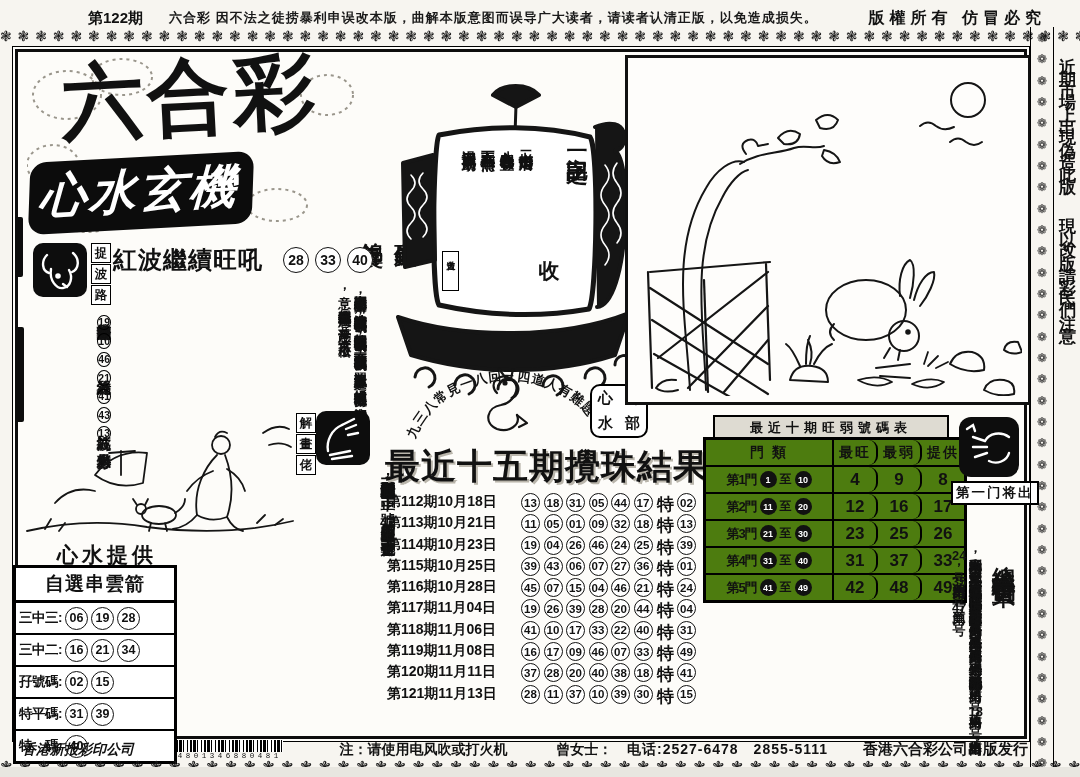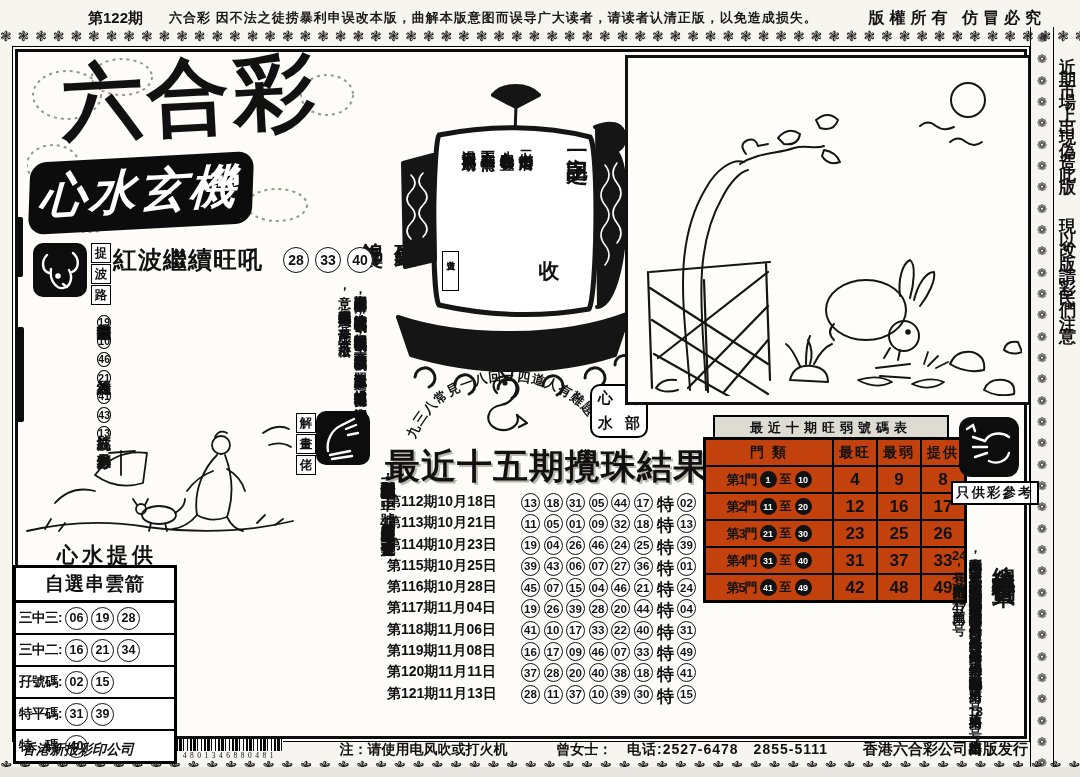--- a/index.html
+++ b/index.html
@@ -78,27 +78,27 @@
   .results-title{left:372px;top:396px;font-size:35px;font-weight:900;letter-spacing:1px;
                  text-shadow:2px 2px 0 #b9b5ab;white-space:nowrap;}
   .results-rows{left:374px;top:446px;width:420px;}
   .res-row{display:flex;align-items:flex-start;height:21.3px;}
   .res-row .period{width:134px;font-size:14px;font-weight:700;white-space:nowrap;}
   .circ.sm{width:19px;height:19px;font-size:11.5px;margin-right:3.5px;}
   .res-row .tlab{font-size:17px;font-weight:900;margin:0 3px 0 1px;}
   
   .gates-title{left:700px;top:368px;width:232px;border:2px solid #000;background:#dedbd2;
                font-size:13px;font-weight:900;text-align:center;letter-spacing:5px;padding:2px 0;}
-  .gates{left:690px;top:390px;width:258px;border:3px solid #000;background:#c2410c;font-weight:900;}
+  .gates{left:690px;top:390px;width:258px;border:3px solid #000;background:#4d7c0f;font-weight:900;}
   .g-row{display:flex;border-bottom:2px solid #000;height:25px;align-items:stretch;}
   .g-row:last-child{border-bottom:none;}
   .g-cell{display:flex;align-items:center;justify-content:center;border-right:2px solid #000;}
   .g-cell:last-child{border-right:none;}
   .g-gate{width:126px;gap:3px;}
-  .g-num{flex:1;font-size:17px;}
+  .g-num{flex:1;font-size:17px;border-radius:9px;}
   .g-head{font-size:14px;letter-spacing:2px;}
   .g-gate .gl{font-size:13px;letter-spacing:-1px;}
   .gcirc{width:17px;height:17px;border-radius:50%;background:#111;color:#fff;display:inline-flex;
          align-items:center;justify-content:center;font-size:9px;font-weight:700;flex:none;}
   .g-to{font-size:12px;}
   
   .stamp-label{border:2.5px solid #000;background:#fff;font-size:13.5px;font-weight:900;
                letter-spacing:2px;padding:1px 3px;white-space:nowrap;}
   
   .forecast-title{left:976px;top:500px;height:190px;font-size:23px;font-weight:900;letter-spacing:3px;}
@@ -108,21 +108,21 @@
              writing-mode:vertical-rl;overflow:hidden;font-size:12px;letter-spacing:2px;text-align:center;
              line-height:22px;color:#151515;}
   .notice{left:1054px;top:44px;width:26px;height:700px;writing-mode:vertical-rl;font-size:17px;
           font-weight:800;letter-spacing:12px;line-height:26px;}
   
   .footer-bar{left:14px;top:741px;width:1014px;height:17px;display:flex;align-items:center;font-size:14px;}
   .printer{font-family:"Liberation Serif",serif;font-style:italic;font-weight:700;width:170px;padding-left:8px;}
   .barcode-wrap{width:118px;margin-right:56px;}
   .barcode{height:12px;background:repeating-linear-gradient(90deg,#000 0 2px,#fff 2px 3px,#000 3px 6px,
            #fff 6px 7px,#000 7px 8px,#fff 8px 11px,#000 11px 12px,#fff 12px 14px);}
-  .barcode-digits{font-family:Liberation Serif, serif;font-size:7.5px;letter-spacing:3.5px;text-align:center;}
+  .barcode-digits{font-family:Liberation Mono, monospace;font-size:7.5px;letter-spacing:3.5px;text-align:center;}
   .note{width:230px;font-weight:700;}
   .contact{font-weight:900;width:78px;margin-left:8px;}
   .phone{font-weight:900;width:260px;letter-spacing:1px;}
   .publisher{font-weight:900;font-size:15px;white-space:nowrap;}
   svg{display:block;}
   .ink{stroke:#151515;fill:none;stroke-linecap:round;stroke-linejoin:round;}
 </style>
 </head>
 <body>
 
@@ -548,21 +548,21 @@
 
     <div class="abs icon-box" style="left:946px;top:370px;width:60px;height:60px;border-radius:12px;">
       <svg width="60" height="60" viewBox="0 0 60 60">
         <g stroke="#fff" fill="none" stroke-width="2.4" stroke-linecap="round">
           <path d="M50 20 C42 14 30 16 26 24 M26 24 L14 20 M28 30 L14 30 M28 36 L16 40"></path>
           <path d="M30 44 C38 48 48 44 50 36"></path>
             <path d="M8 12 L14 8 L16 14"></path>
         </g>
       </svg>
     </div>
-    <div class="abs stamp-label" style="left:938px;top:434px;">只供彩參考</div>
+    <div class="abs stamp-label" style="left:938px;top:434px;">第一门将出</div>
 
     <div class="abs vtext forecast-title">總分博小特碼買單</div>
     <div class="abs vtext forecast-text"><span>本期六合彩无人中，本期彩无其多宝，若无注独中可得到多宝奖五百万元。若唔嫌少的话都可落几注博一博。上期搅珠结果第二门与第五门落空，第一门开出两个号码，第三门开开出三个号码，第四门开出两个号码，且一个为特别号码，根据这几期的走势看预测下期：第一门将出</span><span class="tcu">06</span><span>号，第二门将出</span><span class="tcu">18</span><span>号，第三门将出</span><span class="tcu">24</span><span>号，第四门将出</span><span class="tcu">35</span><span>号，第五门</span><span class="tcu">47</span><span>号。</span></div>
   </div>
 
   <div class="abs orn-strip">❁ ❁ ❁ ❁ ❁ ❁ ❁ ❁ ❁ ❁ ❁ ❁ ❁ ❁ ❁ ❁ ❁ ❁ ❁ ❁ ❁ ❁ ❁ ❁ ❁ ❁ ❁ ❁ ❁ ❁ ❁ ❁ ❁ ❁ ❁ ❁ ❁ ❁ ❁ ❁ </div>
   <div class="abs notice">近期市場上出現偽造此版，現以改版請彩民們注意</div>
 
   <div class="abs footer-bar">
     <span class="printer">香港新报彩印公司</span>

